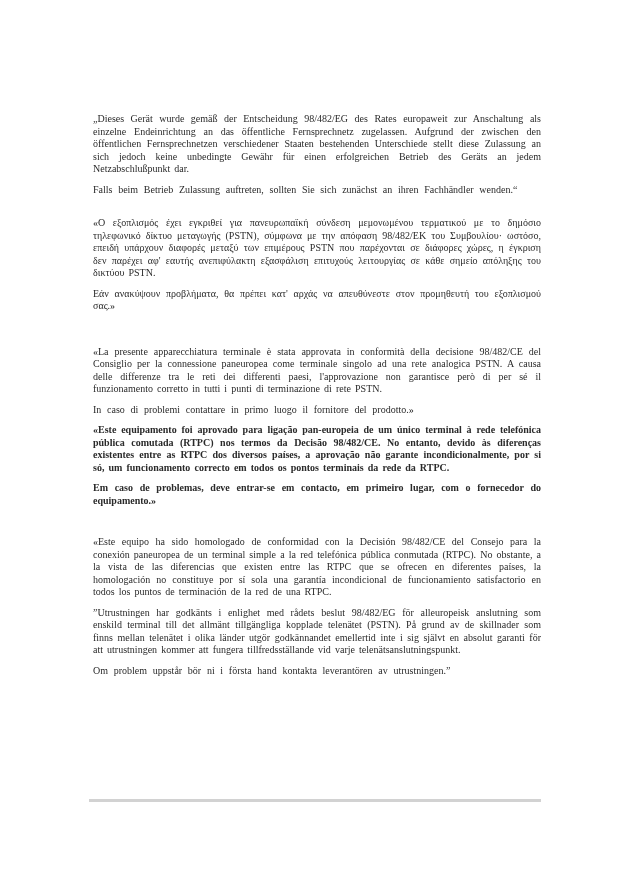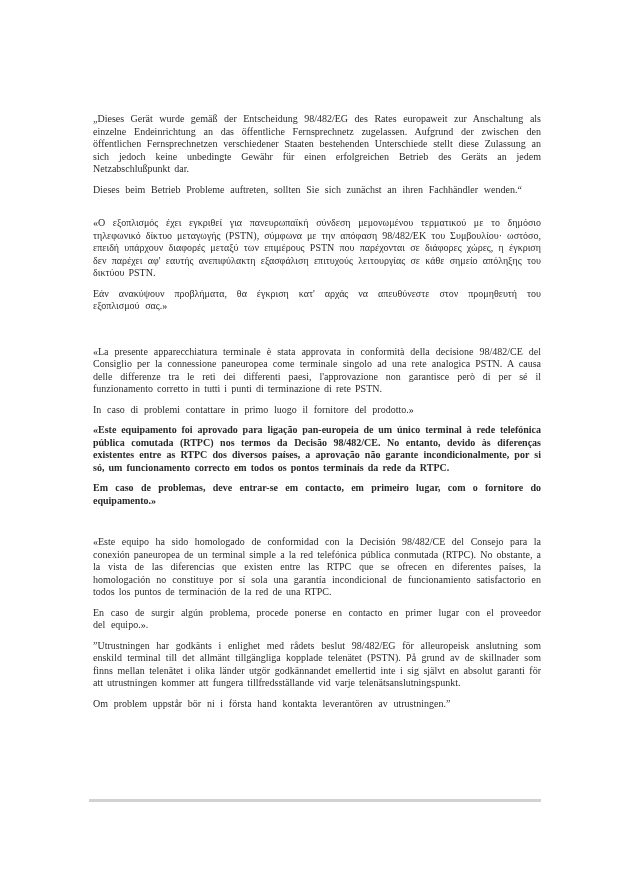--- a/index.html
+++ b/index.html
@@ -57,41 +57,40 @@
 </style>
 </head>
 <body>
 
 <div class="page">
 
   <div class="content">
 
     <section class="notice de">
       <p>„Dieses Gerät wurde gemäß der Entscheidung 98/482/EG des Rates europaweit zur Anschaltung als einzelne Endeinrichtung an das öffentliche Fernsprechnetz zugelassen. Aufgrund der zwischen den öffentlichen Fernsprechnetzen verschiedener Staaten bestehenden Unterschiede stellt diese Zulassung an sich jedoch keine unbedingte Gewähr für einen erfolgreichen Betrieb des Geräts an jedem Netzabschlußpunkt dar.</p>
-      <p class="closing">Dieses beim Betrieb Probleme auftreten, sollten Sie sich zunächst an ihren Fachhändler wenden.“</p>
+      <p class="closing">Falls beim Betrieb Zulassung auftreten, sollten Sie sich zunächst an ihren Fachhändler wenden.“</p>
     </section>
 
     <section class="notice el">
       <p>«Ο εξοπλισμός έχει εγκριθεί για πανευρωπαϊκή σύνδεση μεμονωμένου τερματικού με το δημόσιο τηλεφωνικό δίκτυο μεταγωγής (PSTN), σύμφωνα με την απόφαση 98/482/ΕΚ του Συμβουλίου· ωστόσο, επειδή υπάρχουν διαφορές μεταξύ των επιμέρους PSTN που παρέχονται σε διάφορες χώρες, η έγκριση δεν παρέχει αφ' εαυτής ανεπιφύλακτη εξασφάλιση επιτυχούς λειτουργίας σε κάθε σημείο απόληξης του δικτύου PSTN.</p>
-      <p class="closing">Εάν ανακύψουν προβλήματα, θα έγκριση κατ' αρχάς να απευθύνεστε στον προμηθευτή του εξοπλισμού σας.»</p>
+      <p class="closing">Εάν ανακύψουν προβλήματα, θα πρέπει κατ' αρχάς να απευθύνεστε στον προμηθευτή του εξοπλισμού σας.»</p>
     </section>
 
     <section class="notice it">
       <p>«La presente apparecchiatura terminale è stata approvata in conformità della decisione 98/482/CE del Consiglio per la connessione paneuropea come terminale singolo ad una rete analogica PSTN. A causa delle differenze tra le reti dei differenti paesi, l'approvazione non garantisce però di per sé il funzionamento corretto in tutti i punti di terminazione di rete PSTN.</p>
       <p class="closing">In caso di problemi contattare in primo luogo il fornitore del prodotto.»</p>
     </section>
 
     <section class="notice pt">
       <p>«Este equipamento foi aprovado para ligação pan-europeia de um único terminal à rede telefónica pública comutada (RTPC) nos termos da Decisão 98/482/CE. No entanto, devido às diferenças existentes entre as RTPC dos diversos países, a aprovação não garante incondicionalmente, por si só, um funcionamento correcto em todos os pontos terminais da rede da RTPC.</p>
-      <p class="closing">Em caso de problemas, deve entrar-se em contacto, em primeiro lugar, com o fornitore do equipamento.»</p>
+      <p class="closing">Em caso de problemas, deve entrar-se em contacto, em primeiro lugar, com o fornecedor do equipamento.»</p>
     </section>
 
     <section class="notice es">
       <p>«Este equipo ha sido homologado de conformidad con la Decisión 98/482/CE del Consejo para la conexión paneuropea de un terminal simple a la red telefónica pública conmutada (RTPC). No obstante, a la vista de las diferencias que existen entre las RTPC que se ofrecen en diferentes países, la homologación no constituye por sí sola una garantía incondicional de funcionamiento satisfactorio en todos los puntos de terminación de la red de una RTPC.</p>
-      <p class="closing">En caso de surgir algún problema, procede ponerse en contacto en primer lugar con el proveedor del equipo.».</p>
     </section>
 
     <section class="notice sv">
       <p>”Utrustningen har godkänts i enlighet med rådets beslut 98/482/EG för alleuropeisk anslutning som enskild terminal till det allmänt tillgängliga kopplade telenätet (PSTN). På grund av de skillnader som finns mellan telenätet i olika länder utgör godkännandet emellertid inte i sig självt en absolut garanti för att utrustningen kommer att fungera tillfredsställande vid varje telenätsanslutningspunkt.</p>
       <p class="closing">Om problem uppstår bör ni i första hand kontakta leverantören av utrustningen.”</p>
     </section>
 
   </div>
 
   <div class="divider"></div>

